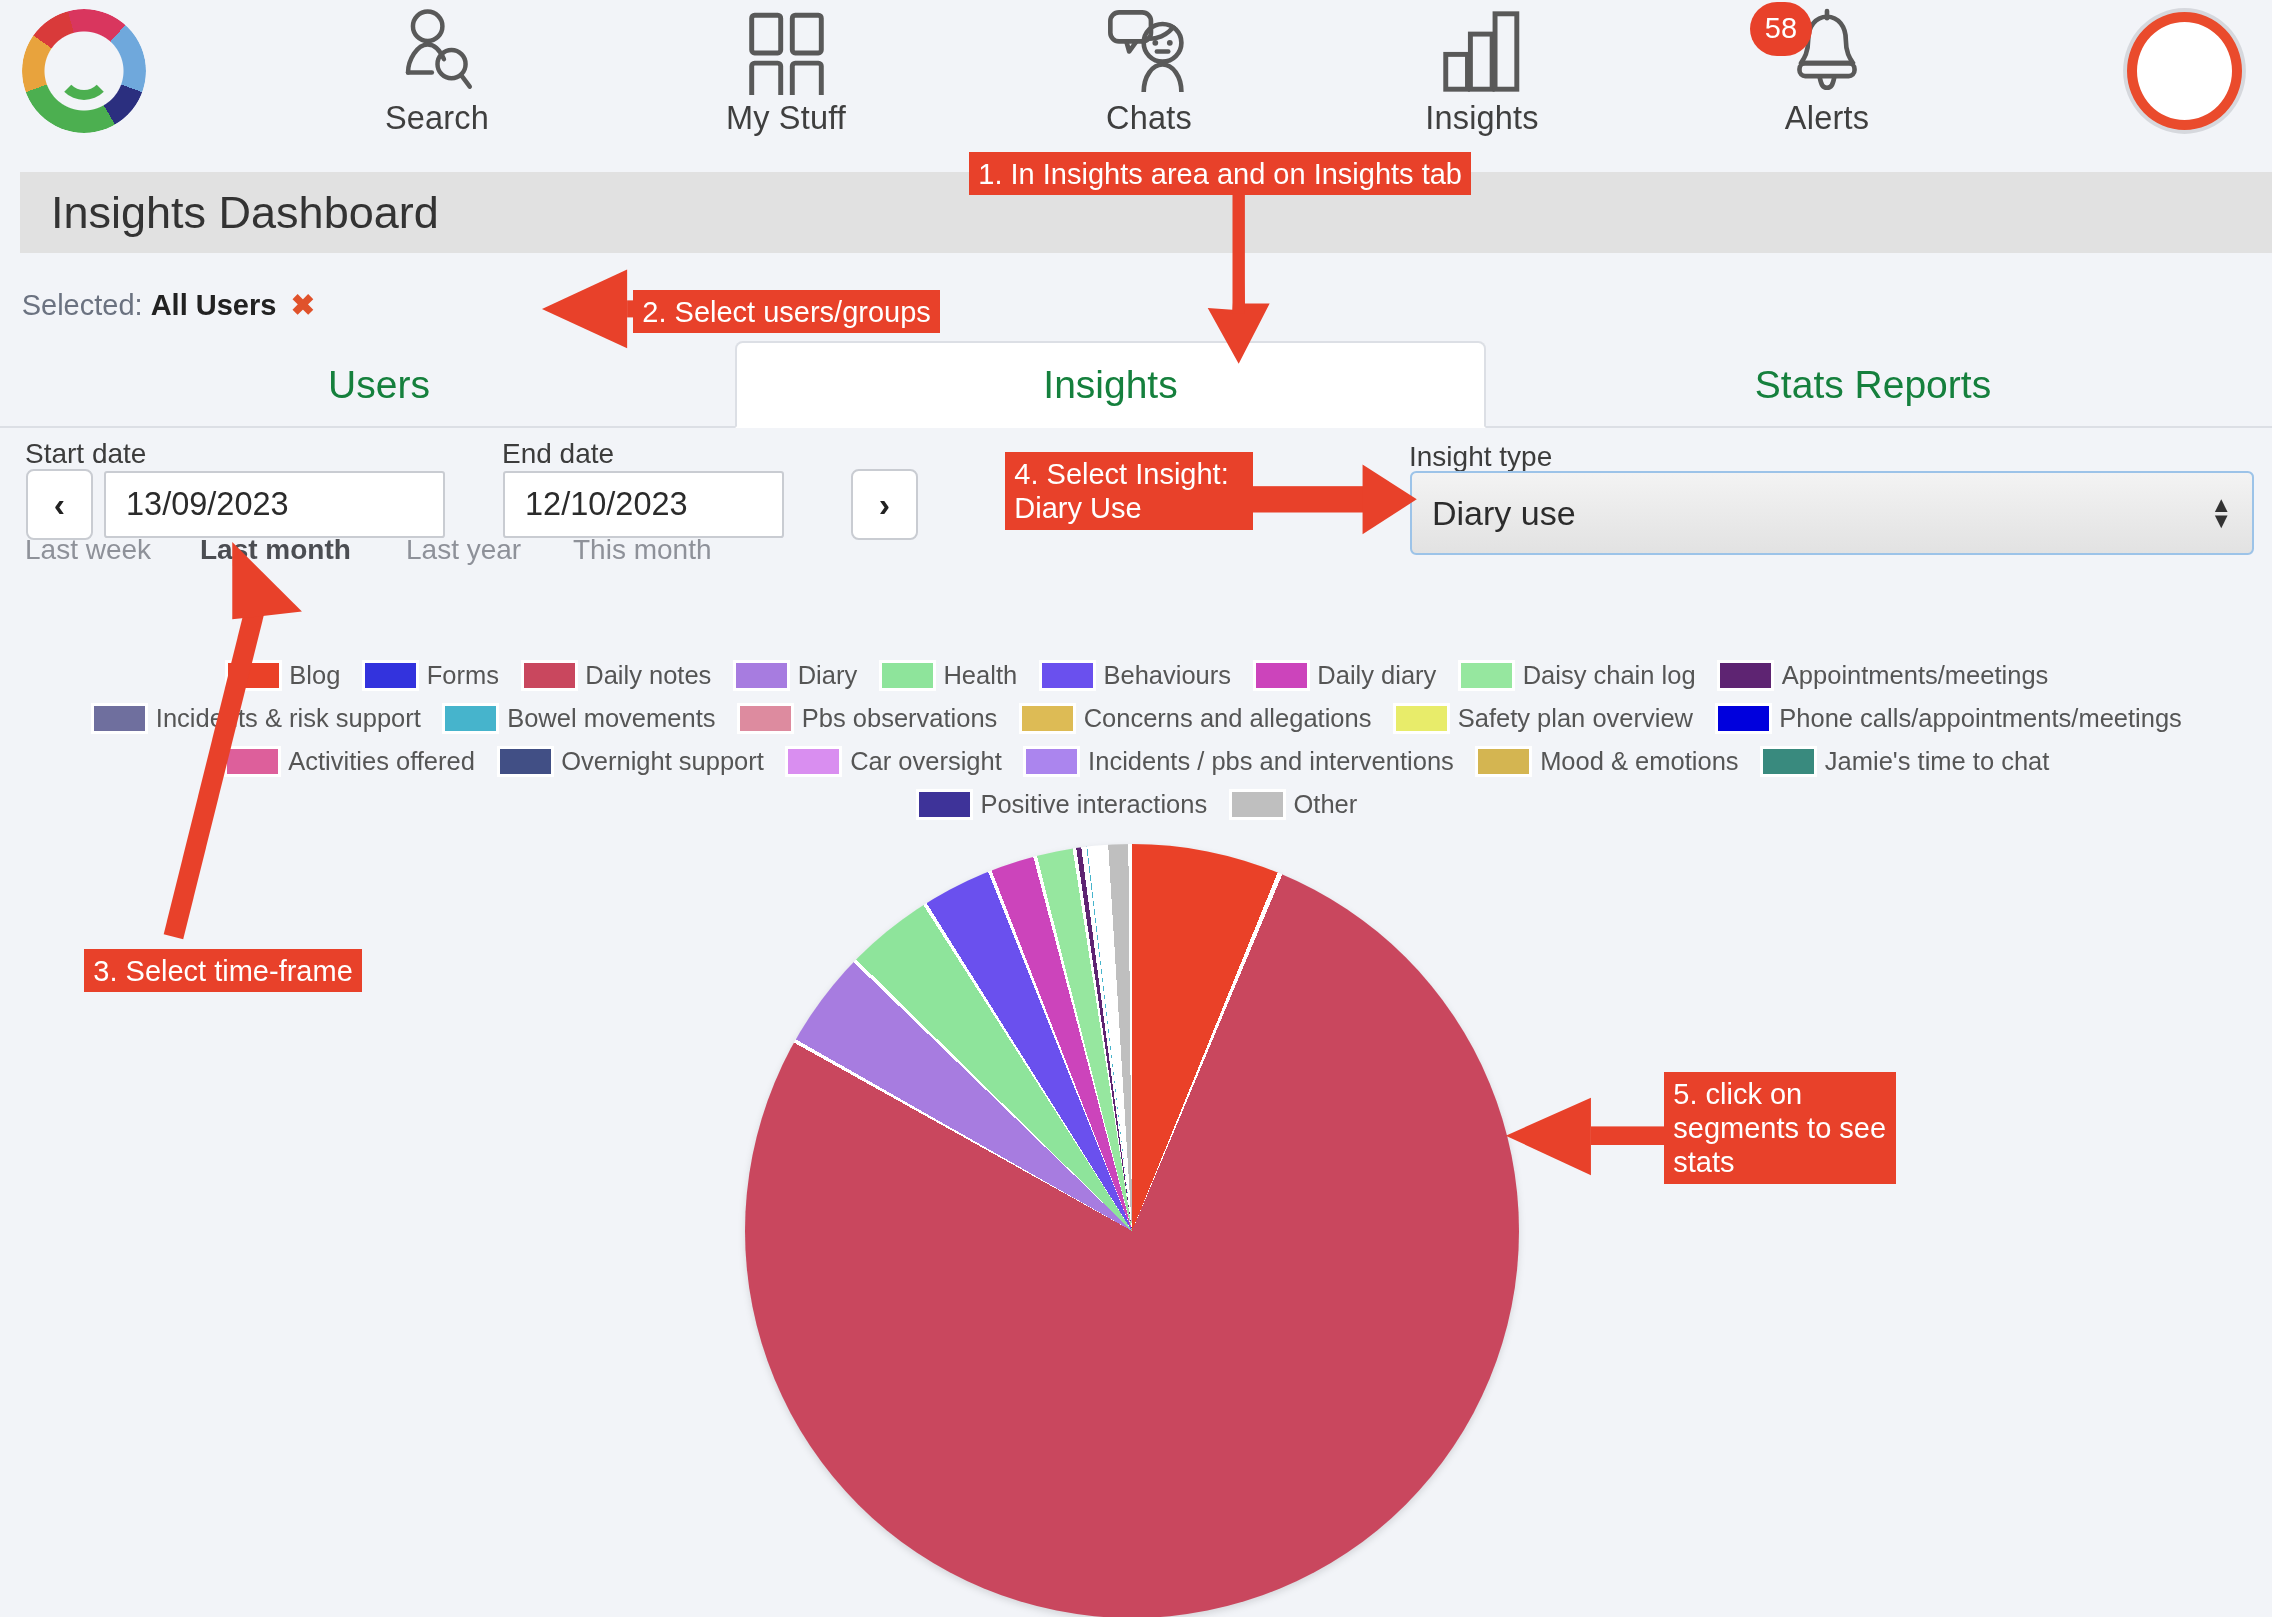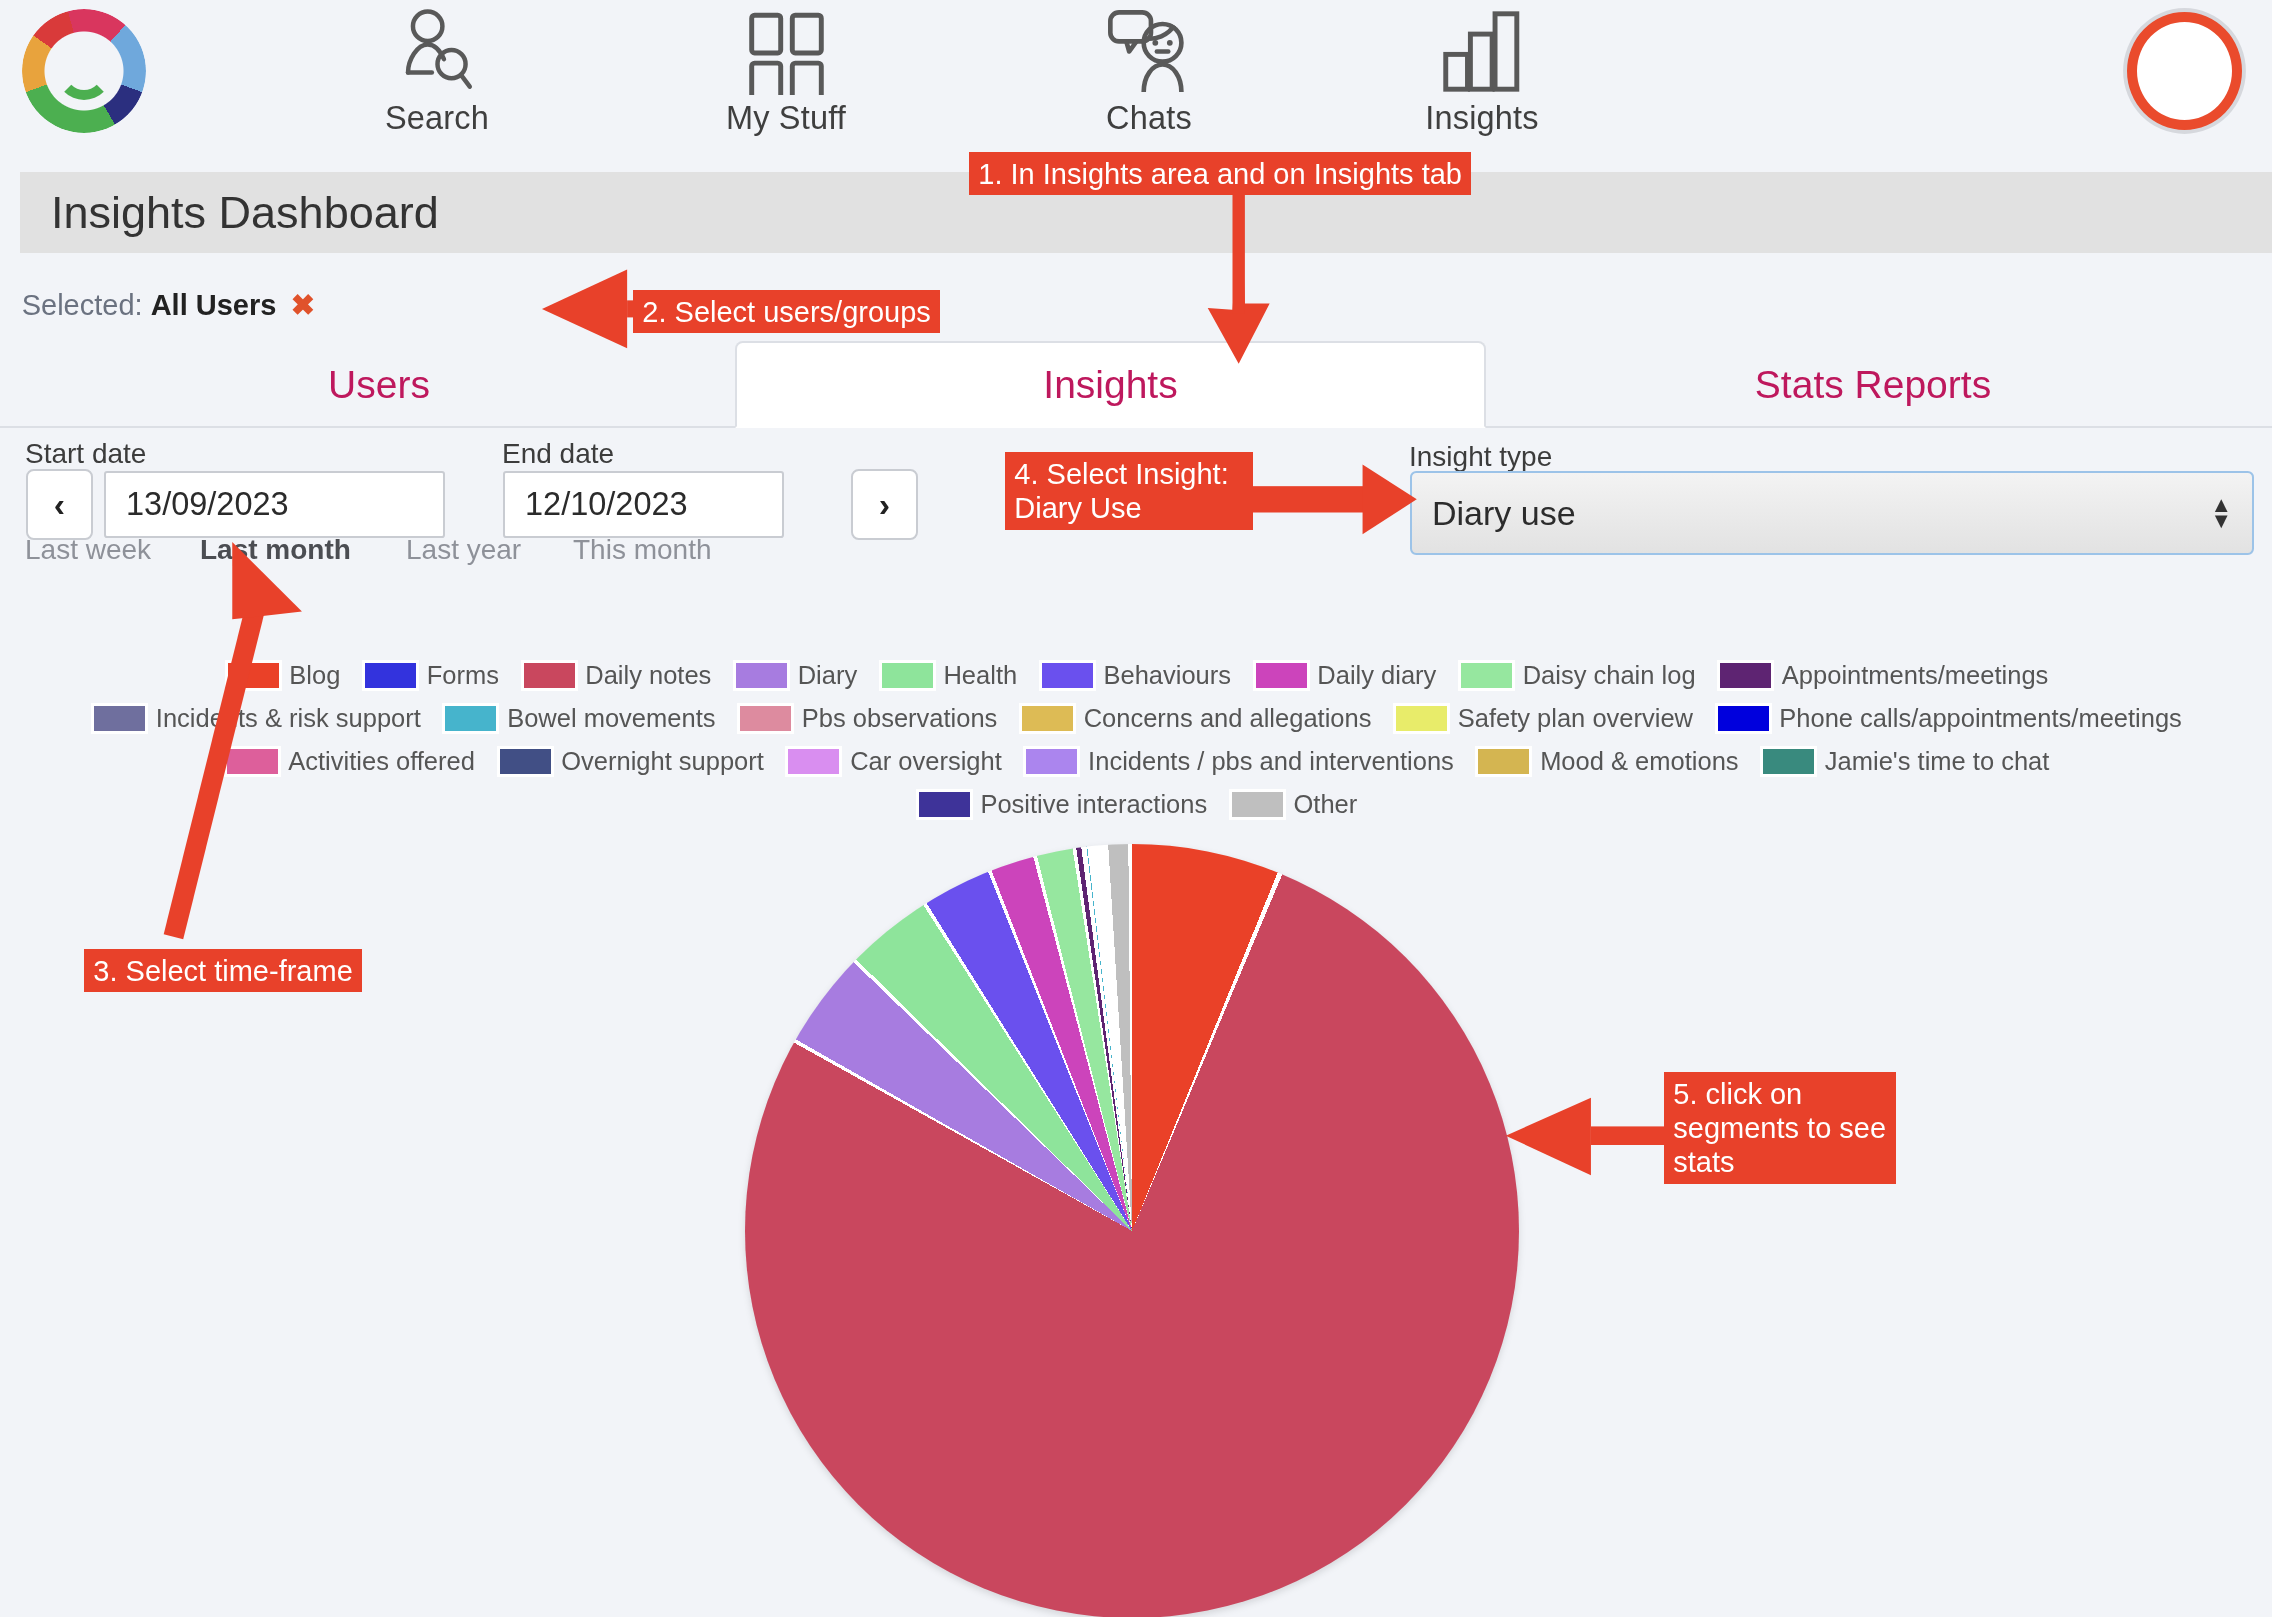--- a/index.html
+++ b/index.html
@@ -82,21 +82,21 @@
   
   .tabs{
     position:absolute; left:0; top:341px; width:2273px; height:87px;
   }
   .tabs-underline{
     position:absolute; left:0; bottom:0; width:2273px; height:2.3px; background:#dcdfe5;
   }
   .tab{
     position:absolute; top:0; height:87px;
     display:flex; align-items:center; justify-content:center;
-    font-size:39px; color:#be185d;
+    font-size:39px; color:#15803d;
   }
   .tab.active{
     background:#ffffff;
     border:2.3px solid #dcdfe5; border-bottom:2.3px solid #ffffff;
     border-radius:7.7px 7.7px 0 0; z-index:2;
   }
   #tab-users{ left:46px; width:666px; }
   #tab-insights{ left:735px; width:751px; }
   #tab-stats{ left:1517px; width:712px; }
 
@@ -219,20 +219,32 @@
     <div class="nav-icon">
       <svg width="90" height="87" viewBox="0 0 60 60">
         <rect x="5" y="32" width="15" height="24" fill="none" stroke="#595959" stroke-width="3.4"></rect>
         <rect x="22" y="18" width="15" height="38" fill="none" stroke="#595959" stroke-width="3.4"></rect>
         <rect x="39" y="4" width="15" height="52" fill="none" stroke="#595959" stroke-width="3.4"></rect>
       </svg>
     </div>
     <div class="nav-label">Insights</div>
   </div>
 
+  <div class="nav-item" id="nav-alerts" style="left:1711px;">
+    <div class="nav-icon" style="position:relative;">
+      <svg width="84" height="87" viewBox="0 0 58 60">
+        <path d="M29 6c-8 0-13 7-13 16 0 9-3 13-5 16h36c-2-3-5-7-5-16 0-9-5-16-13-16z" fill="none" stroke="#595959" stroke-width="3.2" stroke-linejoin="round"></path>
+        <path d="M29 2v5" stroke="#595959" stroke-width="3.2" stroke-linecap="round"></path>
+        <rect x="10" y="38" width="38" height="9" rx="4" fill="none" stroke="#595959" stroke-width="3.2"></rect>
+        <path d="M24 48c1 5 2 7 5 7s4-2 5-7" fill="none" stroke="#595959" stroke-width="3.2"></path>
+      </svg>
+      <div class="bell-badge">58</div>
+    </div>
+    <div class="nav-label">Alerts</div>
+  </div>
 
   <div class="avatar"></div>
 </div>
 
 <div class="titlebar">
   <h1>Insights Dashboard</h1>
 </div>
 
 <div class="selected-row">
   <span>Selected:</span>

